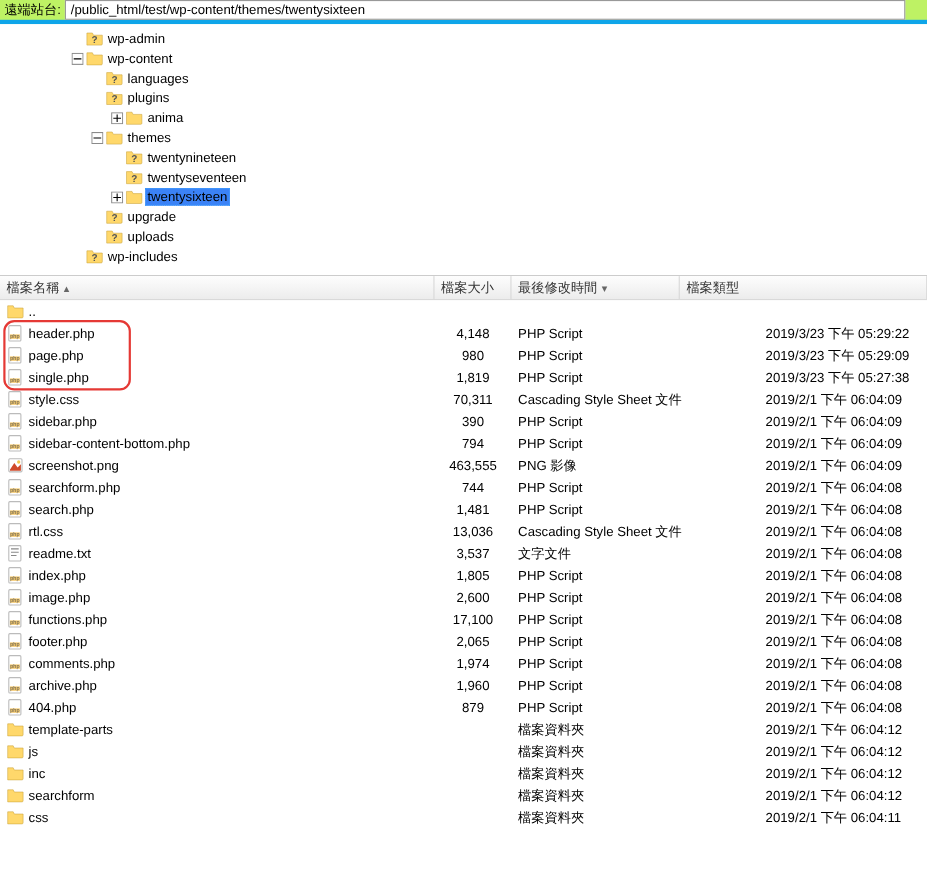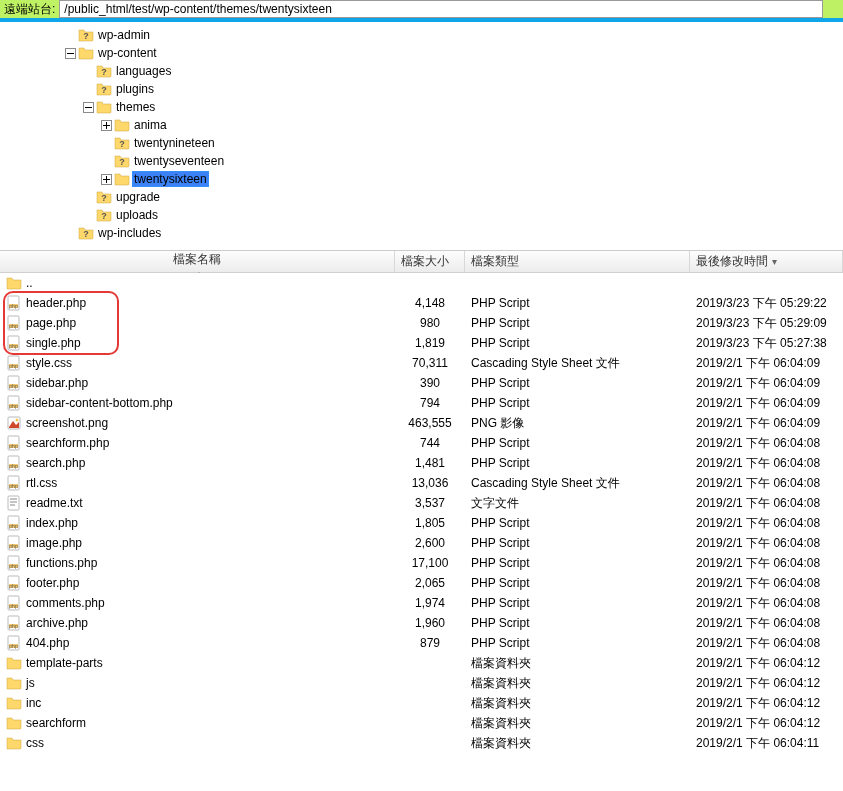--- a/index.html
+++ b/index.html
@@ -11,21 +11,21 @@
 .tree-row { display: flex; align-items: center; height: 18px; padding-left: 8px; cursor: default; }
 .tree-row.selected .node-label { background: #3b82f6; border: 1px dotted #3399ff; padding: 0 1px; }
 .tw { width: 16px; height: 16px; display: inline-flex; align-items: center; justify-content: center; flex: 0 0 16px; }
 .tw svg { display: block; }
 .ticon { width: 16px; height: 16px; display: inline-flex; align-items: center; justify-content: center; margin-right: 2px; flex: 0 0 16px; }
 .node-label { padding: 0 2px; }
 .indent { display: inline-block; width: 18px; height: 1px; }
 .list-header { display: flex; background: linear-gradient(#fdfdfd,#ececec); border-bottom: 1px solid #d0d0d0; height: 22px; align-items: center; }
 .hcol { border-right: 1px solid #d8d8d8; padding: 0 6px; height: 100%; display: flex; align-items: center; font-size: 12px; color: #333; cursor: default; position: relative; }
 .hcol .sort-caret { margin-left: 4px; color: #666; font-size: 10px; }
-.col-name { width: 395px; flex-direction: column; }
+.col-name { width: 395px; }
 .col-size { width: 70px; justify-content: flex-start; }
 .col-type { width: 225px; }
 .col-date { flex: 1; }
 .file-list { background: #fff; }
 .file-row { display: flex; height: 20px; align-items: center; cursor: default; }
 .fcell { padding: 0 6px; overflow: hidden; white-space: nowrap; text-overflow: ellipsis; font-size: 12px; }
 .fcell.name { width: 395px; display: flex; align-items: center; }
 .fcell.size { width: 70px; text-align: center; }
 .fcell.type { width: 225px; }
 .fcell.date { flex: 1; }
@@ -98,52 +98,52 @@
           <text x="8" y="12" font-size="9" text-anchor="middle" fill="#555" font-weight="bold">?</text>
         </svg>
       </span>
       <span class="node-label">plugins</span>
     </div>
     <div class="tree-row">
       <span class="indent"></span>
       <span class="indent"></span>
       <span class="indent"></span>
       <span class="indent"></span>
-      <span class="tw">
-        <svg width="11" height="11" viewBox="0 0 11 11">
-          <rect x="0.5" y="0.5" width="10" height="10" fill="#fff" stroke="#8a8a8a"></rect>
-          <line x1="2" y1="5.5" x2="9" y2="5.5" stroke="#000"></line>
-        </svg>
-      </span>
-      <span class="ticon">
-        <svg width="16" height="16" viewBox="0 0 16 16">
-          <path d="M1 3h5l1 2h8v8a1 1 0 0 1-1 1H1z" fill="#ffd86b" stroke="#c9a43a" stroke-width="0.5"></path>
-        </svg>
-      </span>
-      <span class="node-label">themes</span>
-    </div>
-    <div class="tree-row">
-      <span class="indent"></span>
-      <span class="indent"></span>
-      <span class="indent"></span>
-      <span class="indent"></span>
       <span class="indent"></span>
       <span class="tw">
         <svg width="11" height="11" viewBox="0 0 11 11">
           <rect x="0.5" y="0.5" width="10" height="10" fill="#fff" stroke="#8a8a8a"></rect>
           <line x1="2" y1="5.5" x2="9" y2="5.5" stroke="#000"></line>
           <line x1="5.5" y1="2" x2="5.5" y2="9" stroke="#000"></line>
         </svg>
       </span>
       <span class="ticon">
         <svg width="16" height="16" viewBox="0 0 16 16">
           <path d="M1 3h5l1 2h8v8a1 1 0 0 1-1 1H1z" fill="#ffd86b" stroke="#c9a43a" stroke-width="0.5"></path>
         </svg>
       </span>
       <span class="node-label">anima</span>
+    </div>
+    <div class="tree-row">
+      <span class="indent"></span>
+      <span class="indent"></span>
+      <span class="indent"></span>
+      <span class="indent"></span>
+      <span class="tw">
+        <svg width="11" height="11" viewBox="0 0 11 11">
+          <rect x="0.5" y="0.5" width="10" height="10" fill="#fff" stroke="#8a8a8a"></rect>
+          <line x1="2" y1="5.5" x2="9" y2="5.5" stroke="#000"></line>
+        </svg>
+      </span>
+      <span class="ticon">
+        <svg width="16" height="16" viewBox="0 0 16 16">
+          <path d="M1 3h5l1 2h8v8a1 1 0 0 1-1 1H1z" fill="#ffd86b" stroke="#c9a43a" stroke-width="0.5"></path>
+        </svg>
+      </span>
+      <span class="node-label">themes</span>
     </div>
     <div class="tree-row">
       <span class="indent"></span>
       <span class="indent"></span>
       <span class="indent"></span>
       <span class="indent"></span>
       <span class="indent"></span>
       <span class="tw"></span>
       <span class="ticon">
         <svg width="16" height="16" viewBox="0 0 16 16">
@@ -230,25 +230,25 @@
       <span class="node-label">wp-includes</span>
     </div>
   </div>
 
 <div class="list-header">
   <div class="hcol col-name">
     <span>檔案名稱</span>
     <span class="sort-caret">▴</span>
   </div>
   <div class="hcol col-size">檔案大小</div>
-  <div class="hcol col-type">檔案類型</div>
   <div class="hcol col-date">
     <span>最後修改時間</span>
     <span class="sort-caret">▾</span>
   </div>
+  <div class="hcol col-type">檔案類型</div>
 </div>
 
 <div class="list-wrap">
   <div class="file-list" id="file-list">
       <div class="file-row">
         <div class="fcell name">
           <span class="ficon">
             <svg width="16" height="16" viewBox="0 0 16 16">
               <path d="M1 3h5l1 2h8v8a1 1 0 0 1-1 1H1z" fill="#ffd86b" stroke="#c9a43a" stroke-width="0.5"></path>
             </svg>

